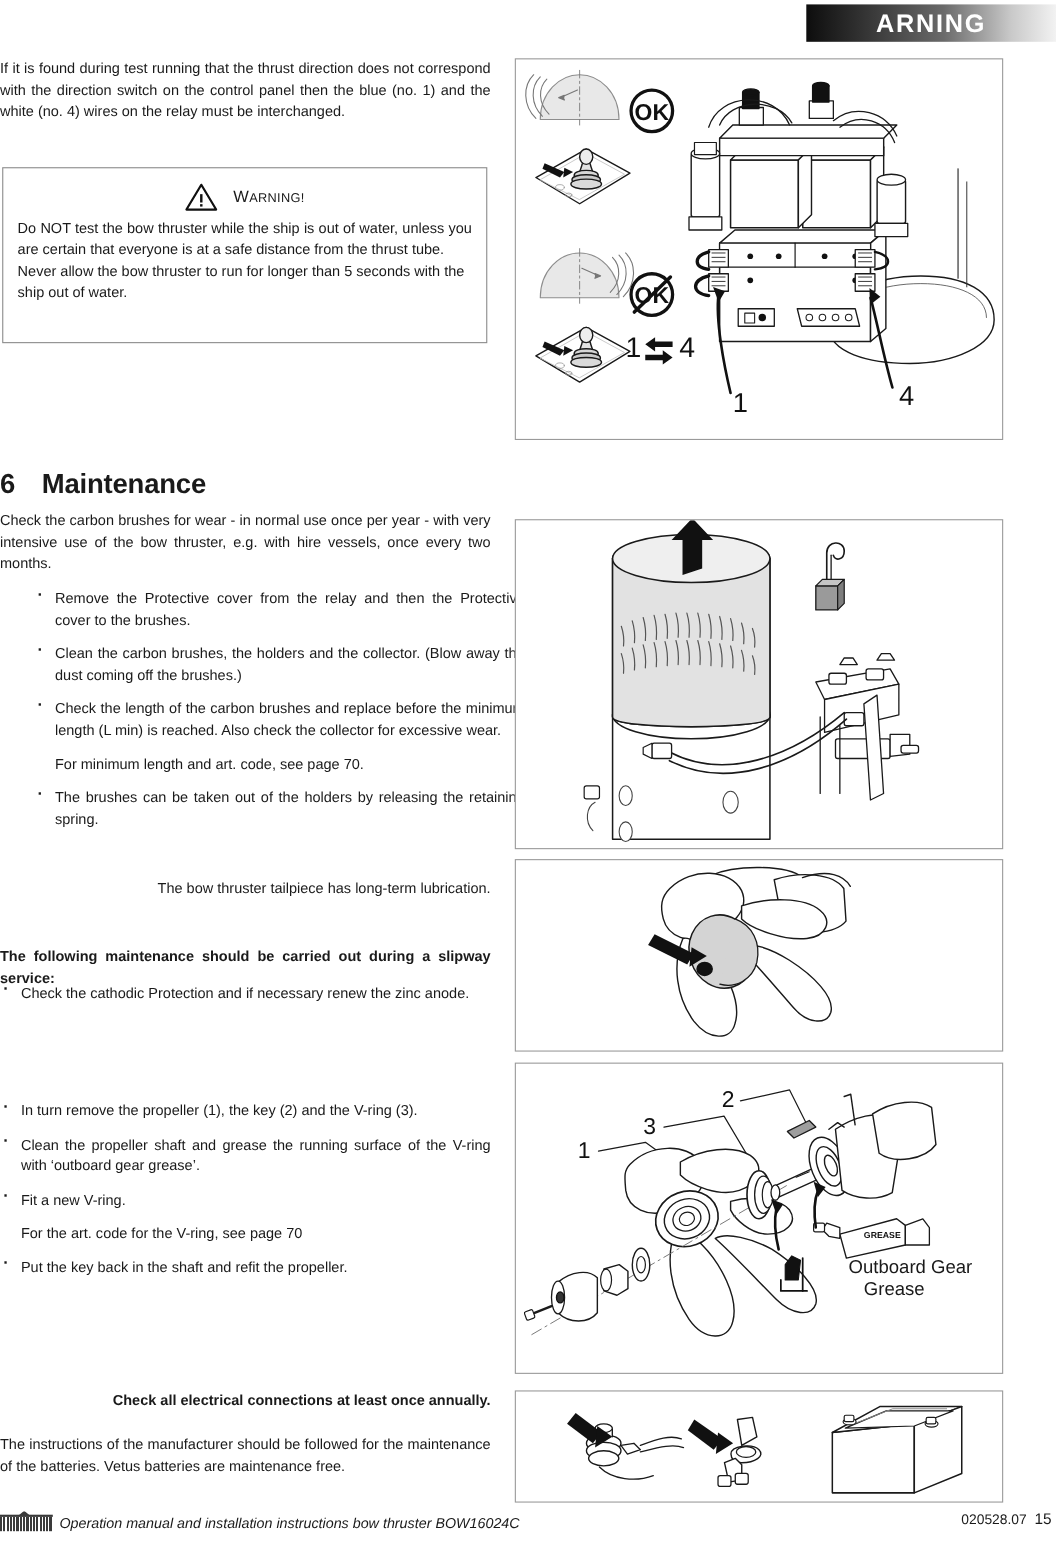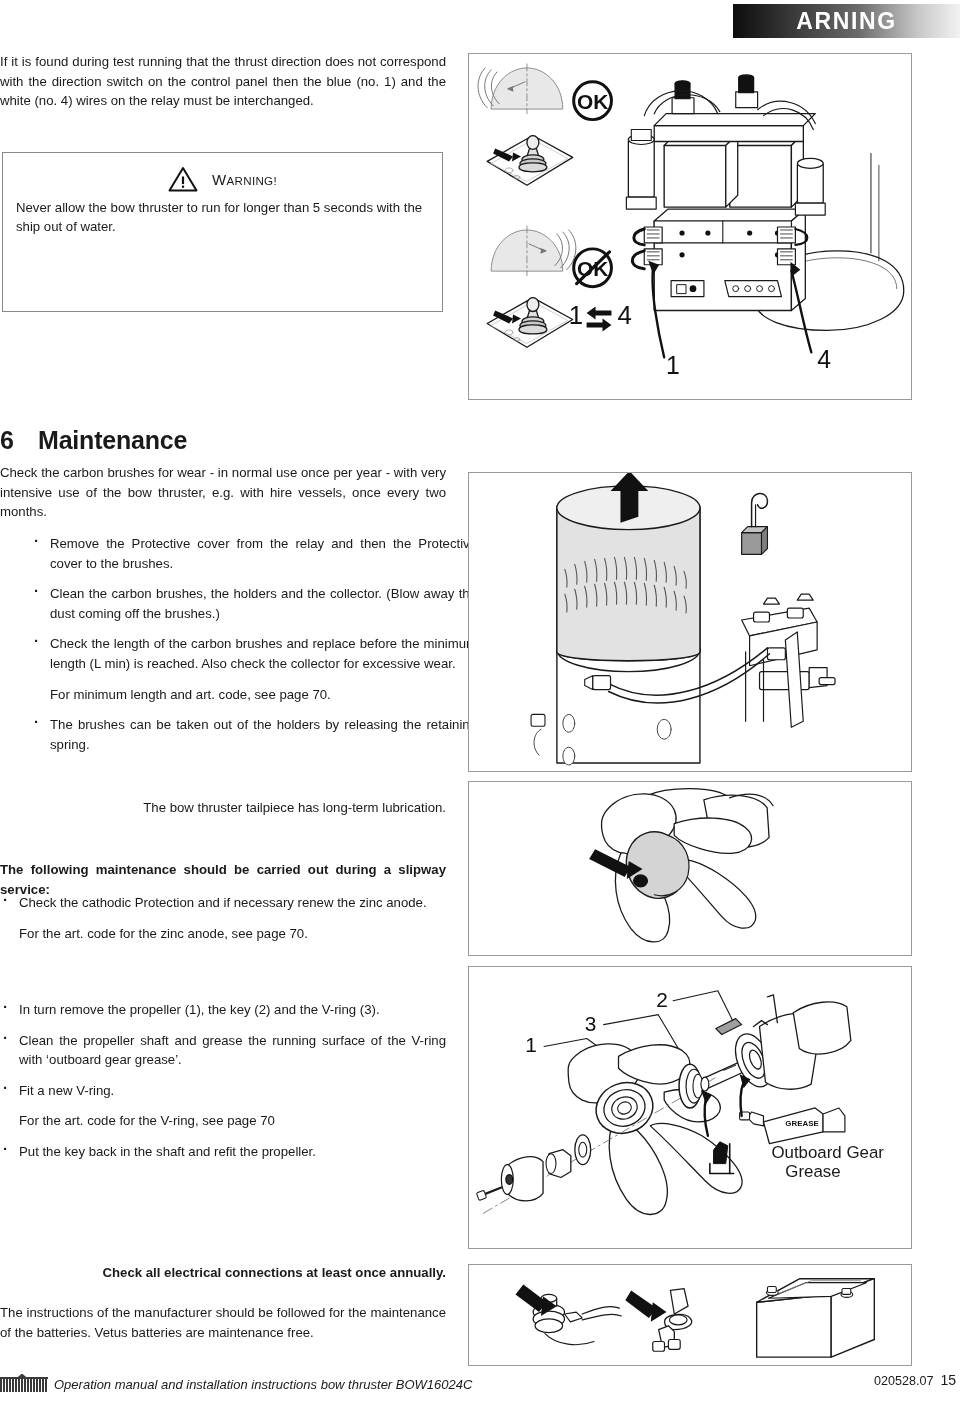--- a/index.html
+++ b/index.html
@@ -110,20 +110,21 @@
 <div class="warning-box">
   <div class="warn-head">
     <svg class="warn-tri" viewBox="0 0 30 26">
       <path d="M15 2 L28.5 24.5 L1.5 24.5 Z" fill="none" stroke="#111" stroke-width="2" stroke-linejoin="round"></path>
       <rect x="13.9" y="10.5" width="2.2" height="7.6" fill="#111"></rect>
       <rect x="13.9" y="19.6" width="2.2" height="2.2" fill="#111"></rect>
     </svg>
     <div class="warn-title"><span>W</span><span class="sc">ARNING!</span></div>
   </div>
   <div class="warn-body">
+    <div>Do NOT test the bow thruster while the ship is out of water, unless you are certain that everyone is at a safe distance from the thrust tube.</div>
     <div class="l2">Never allow the bow thruster to run for longer than 5 seconds with the ship out of water.</div>
   </div>
 </div>
 
 <div class="figbox" style="left:468px;top:53px;width:444px;height:347px;">
   <svg viewBox="0 0 444 347">
     <g fill="none" stroke="#1a1a1a" stroke-width="1.3" stroke-linejoin="round" stroke-linecap="round">
 
       <g>
         <path d="M22 55 C22 30 40 14 58 14 C76 14 94 30 94 55 Z" fill="#e8e8e8" stroke="#8d8d8d" stroke-width="1"></path>
@@ -356,21 +357,20 @@
   <p class="body nojust">The bow thruster tailpiece has long-term lubrication.</p>
 </div>
 
 <div class="col-left" style="top:860px;font-weight:bold;">
   <p class="body">The following maintenance should be carried out during a slipway service:</p>
 </div>
 
 <div class="col-left" style="top:893px;">
   <ul class="bl">
     <li>Check the cathodic Protection and if necessary renew the zinc anode.</li>
-    <li class="nob nojust">For the art. code for the zinc anode, see page 70.</li>
   </ul>
 </div>
 
 <div class="figbox" style="left:468px;top:781px;width:444px;height:175px;">
   <svg viewBox="0 0 444 175">
     <g fill="none" stroke="#1a1a1a" stroke-width="1.3" stroke-linejoin="round" stroke-linecap="round">
 
       <path d="M178 14 C200 4 248 4 262 16 L276 40 C268 56 240 62 216 56 Z" fill="#fff"></path>
       <path d="M236 18 C260 10 290 12 300 26 L302 56 C292 68 262 70 244 60 Z" fill="#fff"></path>
       <path d="M262 16 C286 8 300 14 306 24" fill="none"></path>

